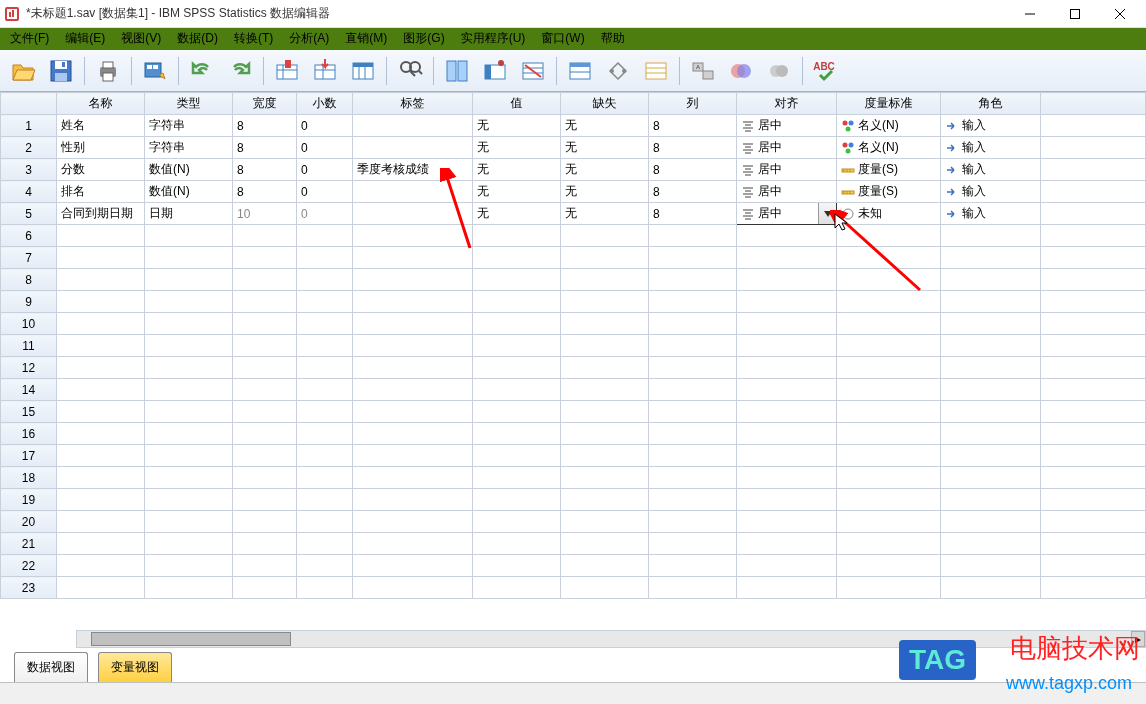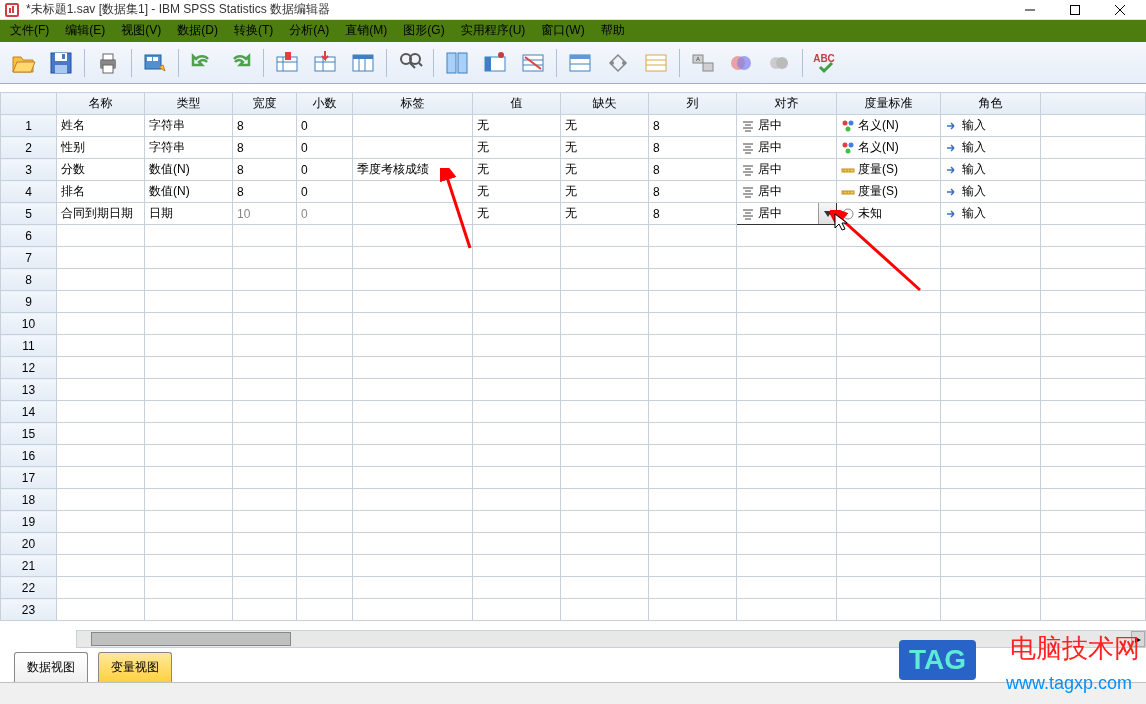--- a/index.html
+++ b/index.html
@@ -1,18 +1,18 @@
 <!DOCTYPE html>
 <html><head>
 <meta charset="utf-8">
 <style>
 * { box-sizing: border-box; margin: 0; padding: 0; }
 body { font-family: "Microsoft YaHei", Arial, sans-serif; font-size: 12px; background: #fff; overflow: hidden; width: 1146px; height: 704px; position: relative; }
 
-.titlebar { height: 20px; background: #fff; display: flex; align-items: center; padding: 0 4px; border-bottom: 1px solid #e0e0e0; }
+.titlebar { height: 28px; background: #fff; display: flex; align-items: center; padding: 0 4px; border-bottom: 1px solid #e0e0e0; }
 .titlebar-icon { width: 16px; height: 16px; margin-right: 6px; }
 .titlebar-text { flex: 1; font-size: 12px; color: #333; }
 .win-controls { display: flex; }
 .win-btn { width: 45px; height: 28px; display: flex; align-items: center; justify-content: center; cursor: pointer; }
 .win-btn svg { width: 10px; height: 10px; }
 
 .menubar { height: 22px; background: #4d7c0f; display: flex; padding: 0 2px; border-bottom: 4px solid #4d7c0f; }
 .menu-item { padding: 2px 8px; cursor: pointer; font-size: 12px; color: #000; }
 
 .toolbar { height: 42px; background: linear-gradient(#f5f8fd, #e6eef8); border-bottom: 1px solid #a0b0c8; display: flex; align-items: center; padding: 0 6px; gap: 4px; }
@@ -508,35 +508,20 @@
           <td></td>
           <td></td>
           <td></td>
           <td></td>
           <td></td>
           <td></td>
           <td></td>
           <td></td>
         </tr>
         <tr>
-          <td class="row-header">13</td>
-          <td></td>
-          <td></td>
-          <td></td>
-          <td></td>
-          <td></td>
-          <td></td>
-          <td></td>
-          <td></td>
-          <td></td>
-          <td></td>
-          <td></td>
-          <td></td>
-        </tr>
-        <tr>
           <td class="row-header">14</td>
           <td></td>
           <td></td>
           <td></td>
           <td></td>
           <td></td>
           <td></td>
           <td></td>
           <td></td>
           <td></td>

